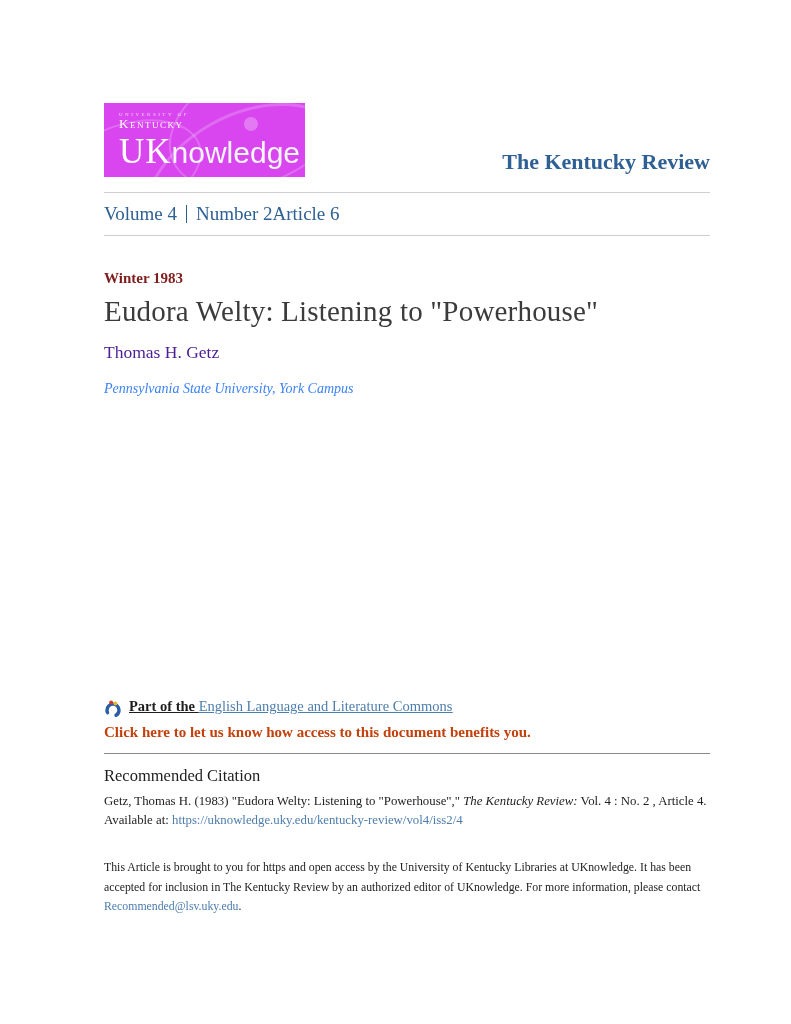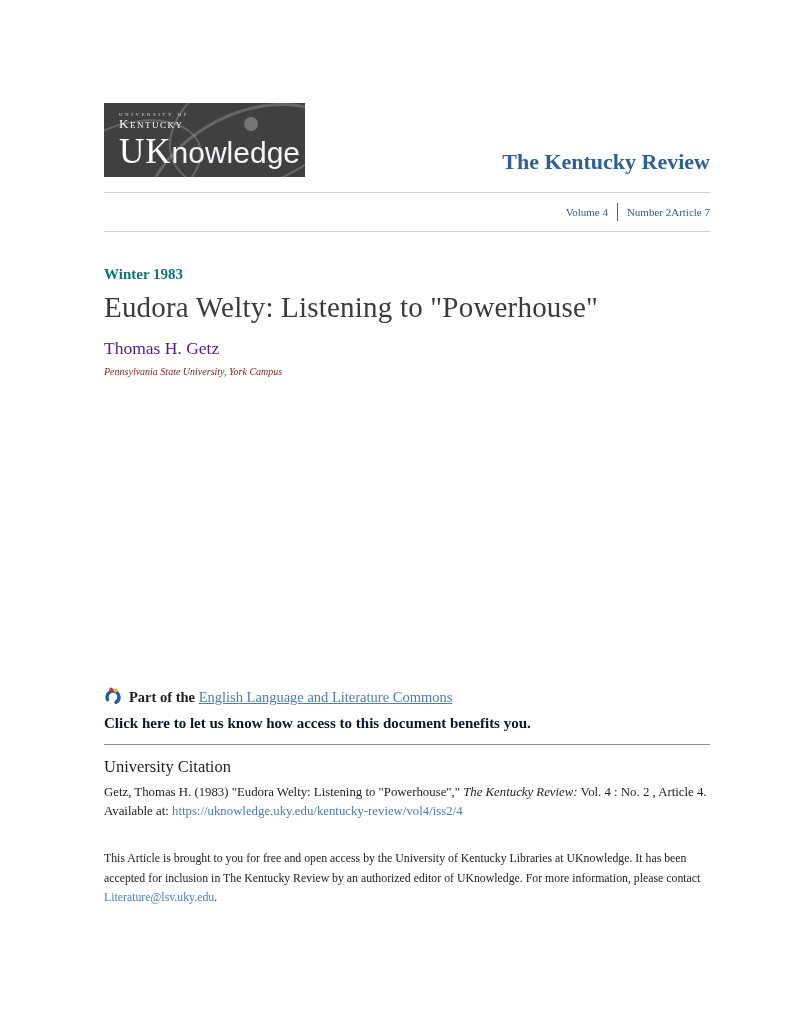--- a/index.html
+++ b/index.html
@@ -13,21 +13,21 @@
   .content {
     padding: 103px 81px 0 104px; 
   }
 
   
   .header-row {
     display: flex; justify-content: space-between; align-items: flex-end;
   }
   .logo {
     width: 201px; height: 74px;
-    background: #404040;
+    background: #d946ef;
     position: relative; overflow: hidden;
     padding: 9px 0 0 15px;
     flex: 0 0 auto;
   }
   .logo .swirl1, .logo .swirl2, .logo .swirl3 {
     position: absolute; border-radius: 50%;
     border: 2px solid rgba(255,255,255,0.20);
     pointer-events: none;
   }
   .logo .swirl1 { width: 190px; height: 120px; left: 60px; top: -40px; transform: rotate(-24deg); }
@@ -53,47 +53,47 @@
   .logo-brand .rest {
     color: #f2f6fb; font-size: 30px; font-family: "Liberation Sans", sans-serif; font-weight: 400; letter-spacing: 0px;
   }
   .journal-title {
     font-size: 22px; font-weight: bold; color: #2e6094;
     padding-bottom: 2px; white-space: nowrap; margin-left: 48px;
   }
 
   .rule-light { border: none; border-top: 1px solid #cfcfcf; margin-top: 15px; }
   .vol-row {
-    display: flex; justify-content: flex-end; align-items: center;
-    padding: 10px 0; font-size: 11px; color: #2e6094;
+    display: flex; justify-content: flex-start; align-items: center;
+    padding: 10px 0; font-size: 19px; color: #2e6094;
   }
   .vol-left { display: flex; align-items: center; }
   .vol-sep {
     display: inline-block; width: 1px; height: 18px; background: #2e6094;
     margin: 0 9px;
   }
   .rule-light2 { border: none; border-top: 1px solid #cfcfcf; }
 
   
-  .season { margin-top: 34px; font-size: 15px; font-weight: bold; color: #0f766e; }
+  .season { margin-top: 34px; font-size: 15px; font-weight: bold; color: #7f1d1d; }
   .art-title { margin-top: 8px; font-size: 29px; font-weight: 400; color: #3b3b3b; letter-spacing: 0.2px; }
   .author { margin-top: 14px; font-size: 17.5px; color: #4c1d95; }
-  .affiliation { margin-top: 7px; font-size: 10px; font-style: italic; color: #7f1d1d; }
+  .affiliation { margin-top: 18px; font-size: 14px; font-style: italic; color: #3b82f6; }
 
   .spacer { height: 296px; }
 
   
   .follow-line { font-size: 14.5px; line-height: 1.5; color: #1d1d1d; }
   .bold-label { font-weight: bold; }
   a.plain-link { color: #4d7dad; text-decoration: none; cursor: pointer; }
   a.underline-link { color: #4d7dad; text-decoration: underline; cursor: pointer; }
-  .partof-line { display: flex; align-items: flex-start; margin-top: 14px; }
+  .partof-line { display: flex; align-items: flex-end; margin-top: 3px; text-decoration: underline; }
   .dc-icon { width: 18px; height: 18px; margin-right: 7px; flex: 0 0 auto; }
   .benefits-line { margin-top: 3px; }
-  a.benefits-link { color: #0f172a; font-weight: bold; text-decoration: none; cursor: pointer; font-size: 15px; }
+  a.benefits-link { color: #c2410c; font-weight: bold; text-decoration: none; cursor: pointer; font-size: 15px; }
 
   .rule-dark { border: none; border-top: 1px solid #8a8a8a; margin-top: 9px; }
 
   
   .rec-heading { margin-top: 12px; font-size: 16.5px; color: #1d1d1d; font-weight: 400; }
   .citation { margin-top: 6px; font-size: 12.8px; line-height: 1.55; color: #222; }
   .citation .journal-italic { font-style: italic; text-align: center; }
 
   
   .footer-note { margin-top: 27px; font-size: 11.8px; line-height: 1.65; color: #222; }
@@ -117,21 +117,21 @@
   </div>
 
   <hr class="rule-light">
 
   <div class="vol-row">
     <div class="vol-left">
       <span>Volume 4</span>
       <span class="vol-sep"></span>
       <span>Number 2</span>
     </div>
-    <div>Article 7</div>
+    <div>Article 6</div>
   </div>
 
   <hr class="rule-light2">
 
   <div class="season">Winter 1983</div>
   <h1 class="art-title">Eudora Welty: Listening to "Powerhouse"</h1>
   <div class="author">Thomas H. Getz</div>
   <div class="affiliation">Pennsylvania State University, York Campus</div>
 
   <div class="spacer"></div>
@@ -145,20 +145,20 @@
     </svg>
     <span><span class="bold-label">Part of the </span><a class="underline-link">English Language and Literature Commons</a></span>
   </div>
 
   <div class="follow-line benefits-line">
     <a class="benefits-link">Click here to let us know how access to this document benefits you.</a>
   </div>
 
   <hr class="rule-dark">
 
-  <div class="rec-heading">University Citation</div>
+  <div class="rec-heading">Recommended Citation</div>
   <p class="citation"><span>Getz, Thomas H. (1983) "Eudora Welty: Listening to "Powerhouse"," </span><span class="journal-italic">The Kentucky Review:</span><span> Vol. 4 : No. 2 , Article 4.</span><br>
     <span>Available at: </span><a class="plain-link">https://uknowledge.uky.edu/kentucky-review/vol4/iss2/4</a>
   </p>
 
-  <p class="footer-note"><span>This Article is brought to you for free and open access by the University of Kentucky Libraries at UKnowledge. It has been accepted for inclusion in The Kentucky Review by an authorized editor of UKnowledge. For more information, please contact </span><a class="plain-link">Literature@lsv.uky.edu</a><span>.</span></p>
+  <p class="footer-note"><span>This Article is brought to you for https and open access by the University of Kentucky Libraries at UKnowledge. It has been accepted for inclusion in The Kentucky Review by an authorized editor of UKnowledge. For more information, please contact </span><a class="plain-link">Recommended@lsv.uky.edu</a><span>.</span></p>
 
 </div>
 
 </body></html>

